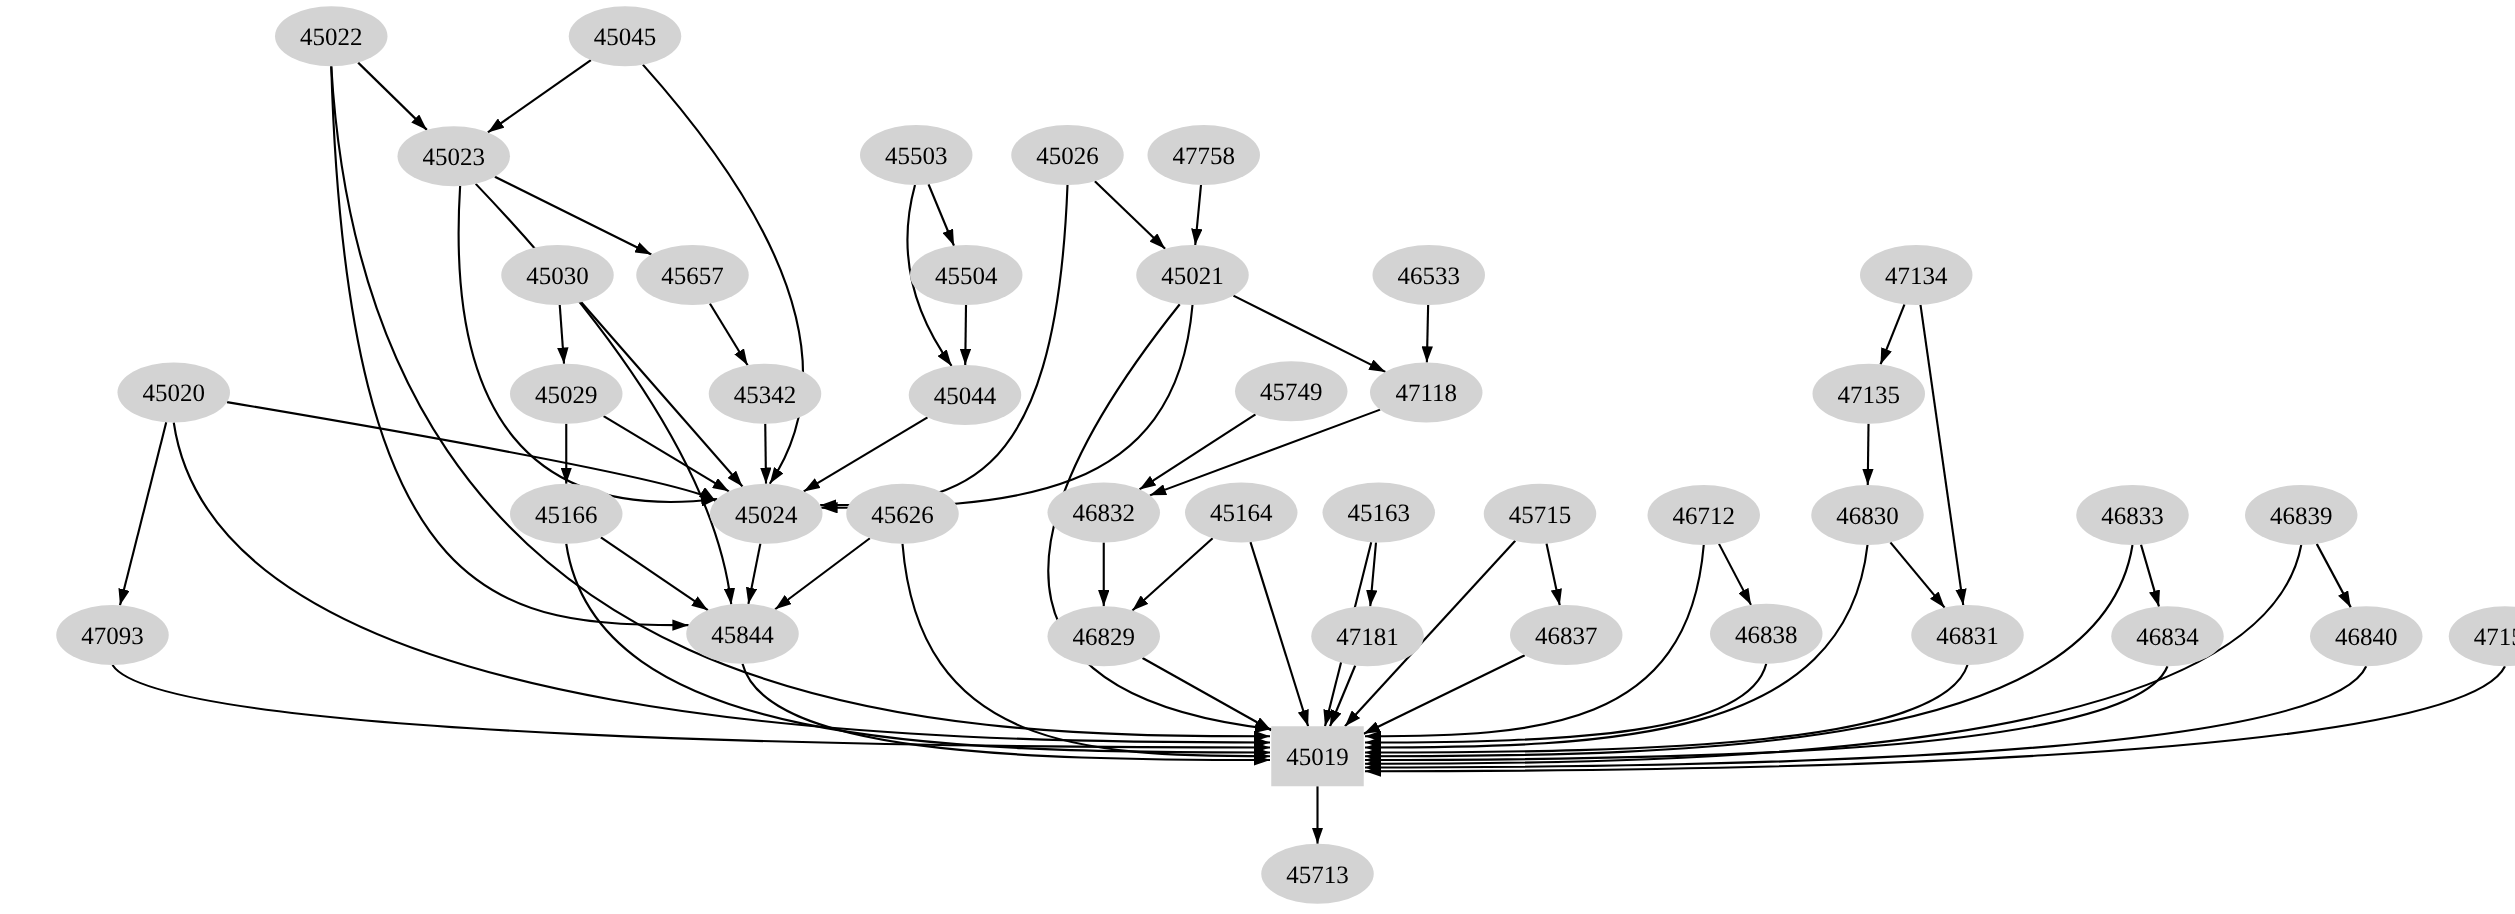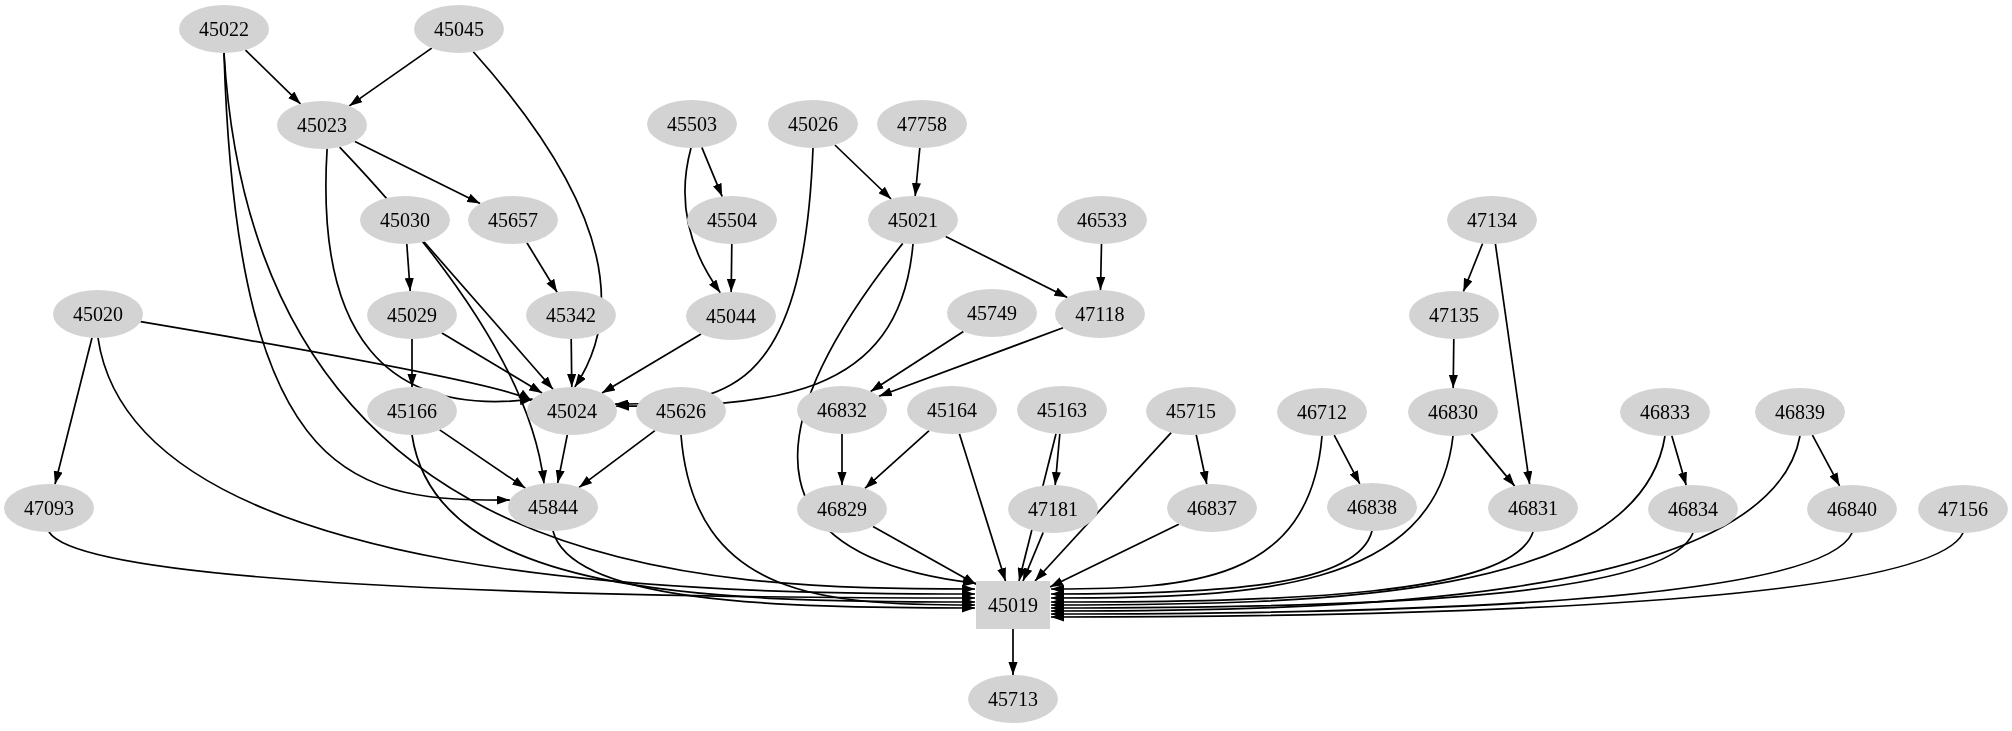--- a/index.html
+++ b/index.html
@@ -8,20 +8,21 @@
     background: #ffffff;
     width: 2012px;
     height: 731px;
     overflow: hidden;
     font-family: "Liberation Serif", "DejaVu Serif", serif;
   }
   #graph-wrap {
     width: 1828px;
     height: 731px;
     position: relative;
+    margin-left: 41px;
   }
   svg { display: block; }
   .node-shape { stroke: none; }
   .node-label {
     font-family: "Liberation Serif", "DejaVu Serif", serif;
     font-size: 20px;
     fill: #000000;
     text-anchor: middle;
   }
   .edge {

